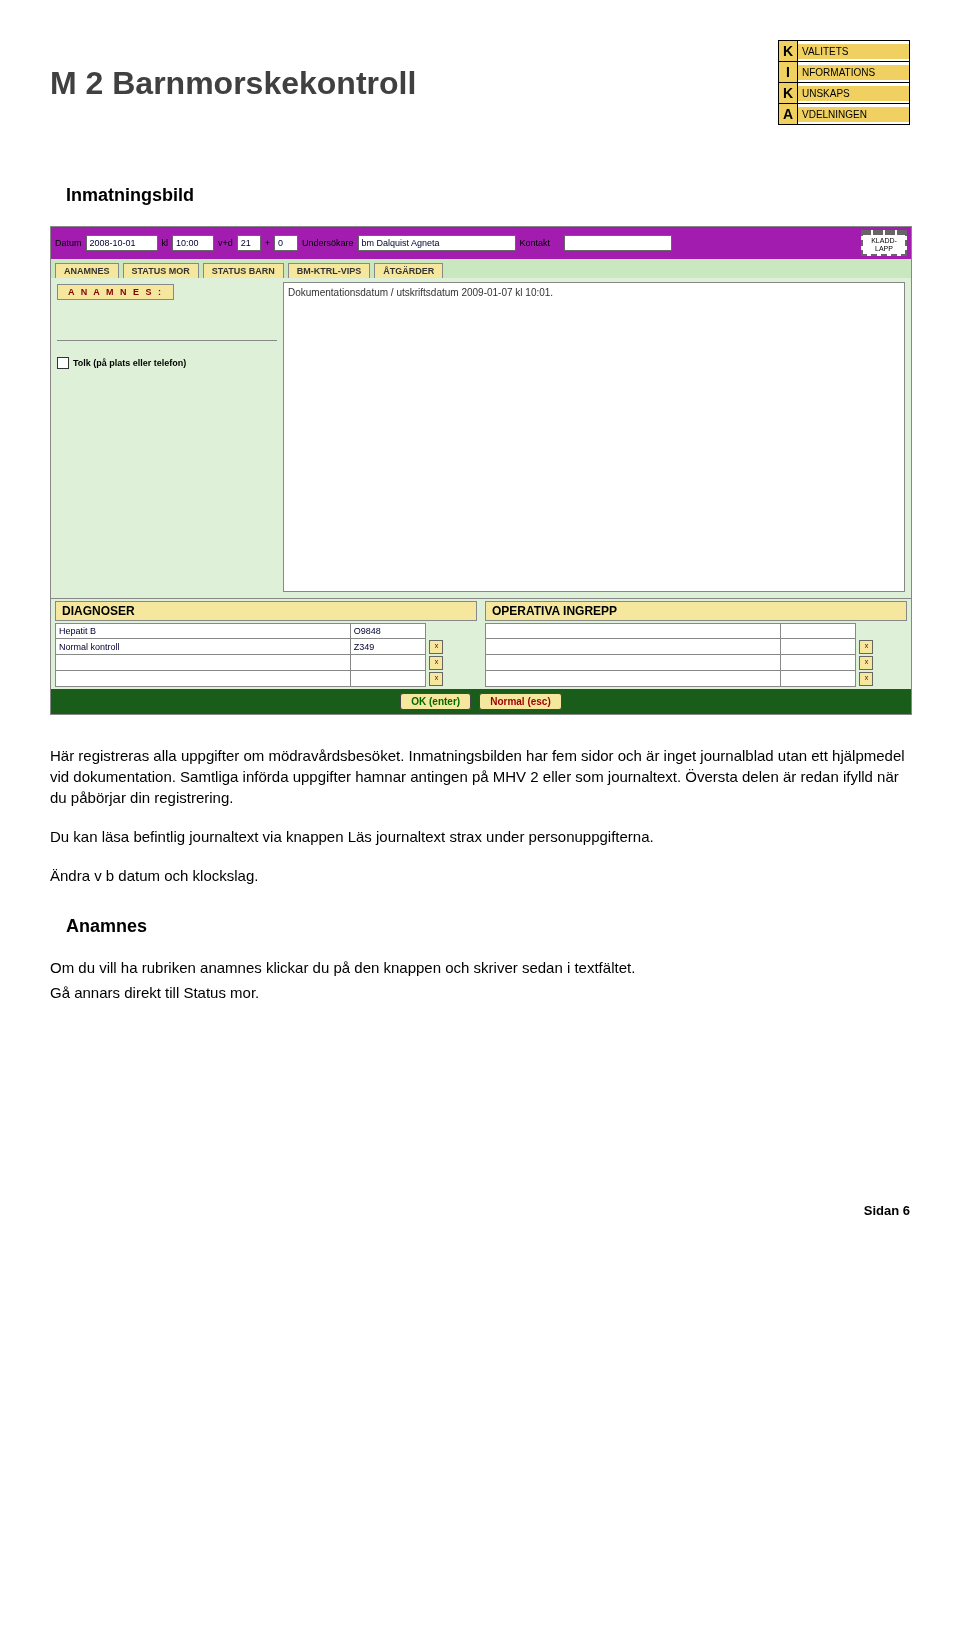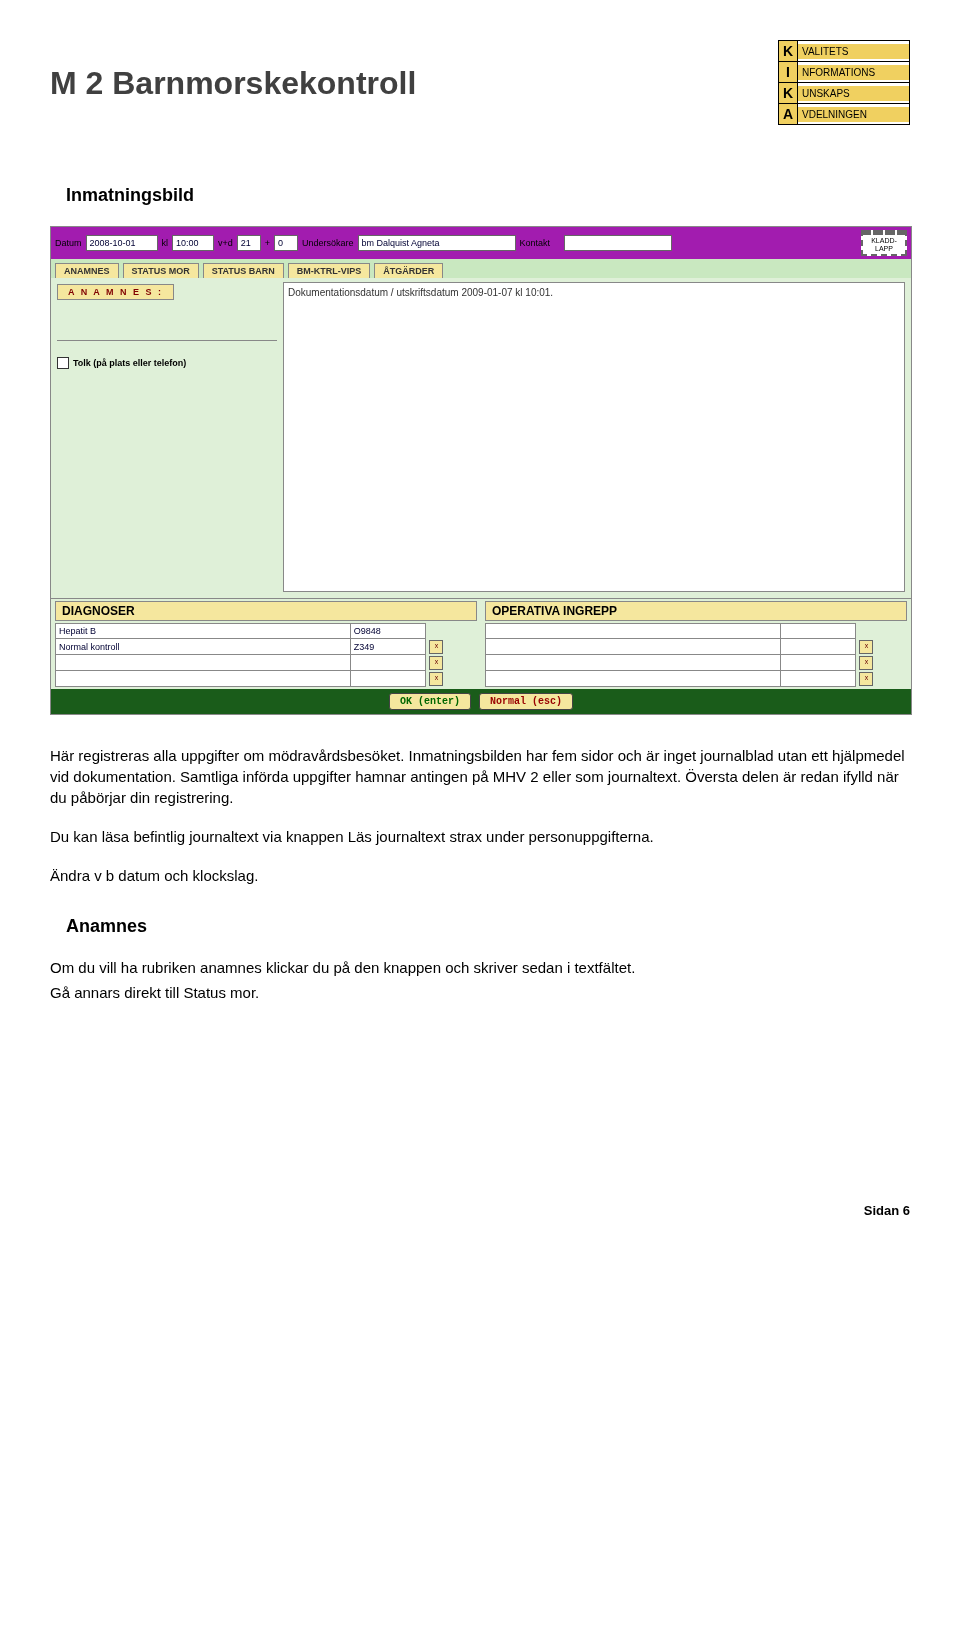--- a/index.html
+++ b/index.html
@@ -215,21 +215,20 @@
     justify-content: center;
     gap: 8px;
   }
   .footer-btn {
     background: #f5e79e;
     border: 1px solid #444;
     border-radius: 3px;
     padding: 2px 10px;
     font-size: 10px;
     font-weight: bold;
-    font-family: Liberation Mono, monospace;
   }
   .ktype-box {
     background: #fff;
     border: 1px solid #666;
     padding: 1px 3px;
     font-size: 9px;
     height: 12px;
     line-height: 12px;
     display: inline-block;
   }

